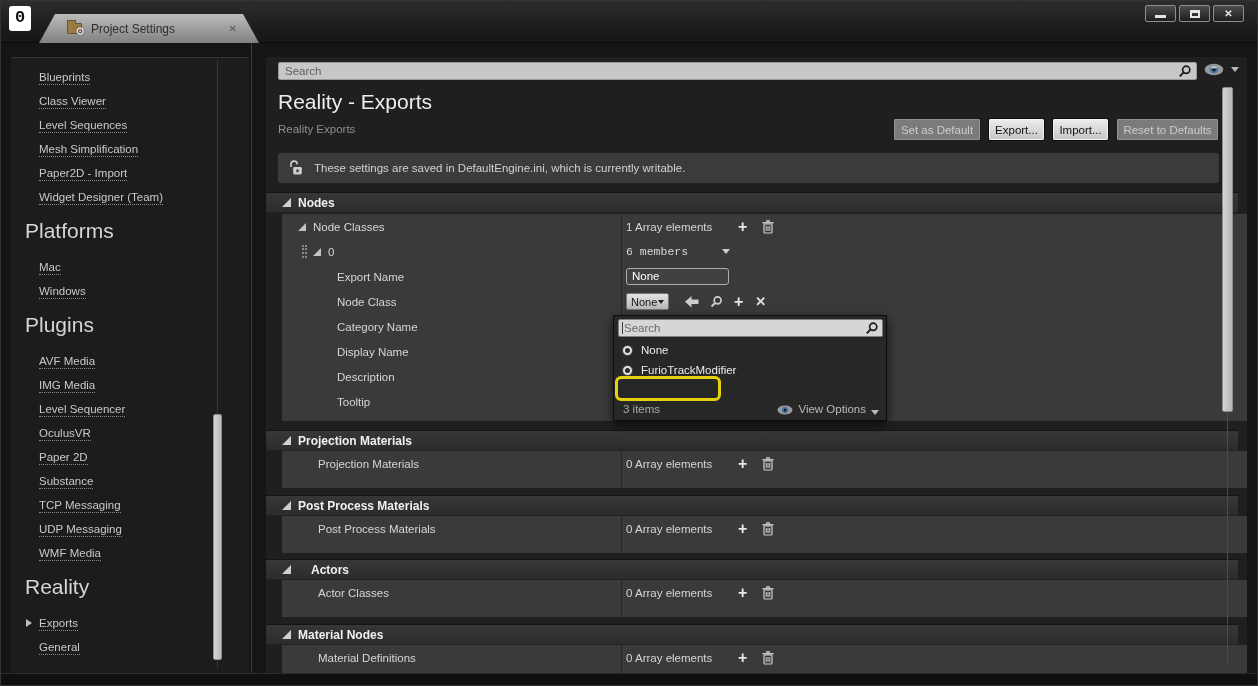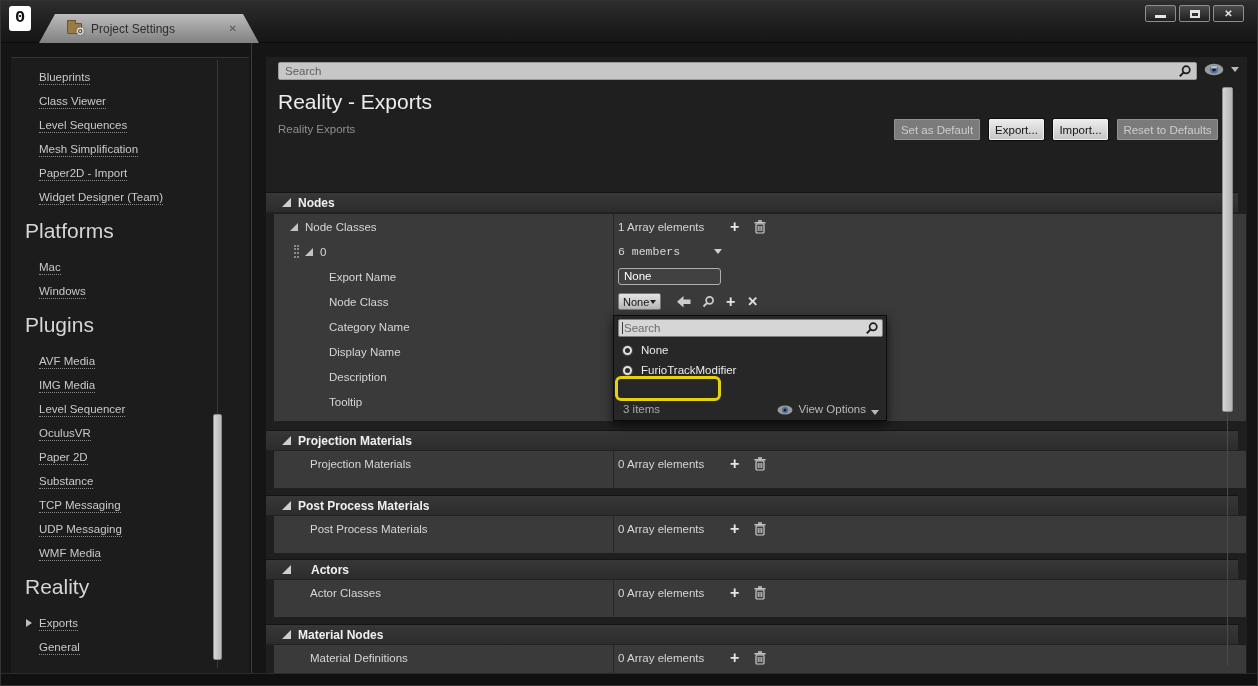--- a/index.html
+++ b/index.html
@@ -122,21 +122,21 @@
   .section-header {
     position:absolute; left:0; width:972px; height:21px;
     background:linear-gradient(#373737,#2c2c2c);
     border-top:1px solid #141414; border-bottom:1px solid #222;
     display:flex; align-items:center; padding-left:16px; gap:7px;
   }
   .section-header .title { font-size:12px; font-weight:bold; color:#f0f0f0; }
   .tri-expand { width:0; height:0; border-left:9px solid transparent; border-bottom:9px solid #cfcfcf; }
   .tri-expand.small { border-left-width:8px; border-bottom-width:8px; border-bottom-color:#c4c4c4; }
 
-  .rows { position:absolute; left:8px; width:972px; background:#3a3a3a; }
+  .rows { position:absolute; left:16px; width:972px; background:#3a3a3a; }
   .rows::before { content:""; position:absolute; left:339px; top:0; bottom:0; width:1px; background:#272727; }
   .row { height:25px; display:flex; align-items:center; position:relative; }
   .label-cell { width:339px; display:flex; align-items:center; font-size:11.5px; color:#d6d6d6; }
   .value-cell { flex:1; display:flex; align-items:center; padding-left:5px; font-size:11.5px; color:#d6d6d6; }
   .ind1 { margin-left:16px; } .lbl-gap { margin-left:7px; }
   .ind-child { margin-left:55px; }
   .val-text-wide { width:112px; } .val-text-mid { width:96px;font-family:Liberation Mono, monospace; }
   .drag-dots { width:5px; height:13px; border-left:2px dotted #8a8a8a; border-right:2px dotted #8a8a8a; margin-left:20px; }
 
   .icon-btn { display:flex; align-items:center; justify-content:center; cursor:pointer; }
@@ -312,20 +312,28 @@
     </div>
 
     <div class="page-title">Reality - Exports</div>
     <div class="page-subtitle">Reality Exports</div>
 
     <div class="btn disabled btn-setdefault">Set as Default</div>
     <div class="btn enabled btn-export">Export...</div>
     <div class="btn enabled btn-import">Import...</div>
     <div class="btn disabled btn-reset">Reset to Defaults</div>
 
+    <div class="notice">
+      <svg width="14" height="16" viewBox="0 0 14 16">
+        <path d="M2 7 L2 4.2 a3.1 3.1 0 0 1 6.2 0" fill="none" stroke="#cfcfcf" stroke-width="1.6"></path>
+        <rect x="4.2" y="7" width="8.6" height="7.4" rx="1.3" fill="#cfcfcf"></rect>
+        <rect x="7.4" y="9.4" width="2.2" height="2.8" fill="#3b3b3b"></rect>
+      </svg>
+      <span>These settings are saved in DefaultEngine.ini, which is currently writable.</span>
+    </div>
 
     <div class="section-header" style="top:135px;">
       <span class="tri-expand"></span>
       <span class="title">Nodes</span>
     </div>
     <div class="rows" style="top:157px; height:207px;">
       <div class="row">
         <div class="label-cell">
           <span class="tri-expand small ind1"></span>
           <span class="lbl-gap">Node Classes</span>

